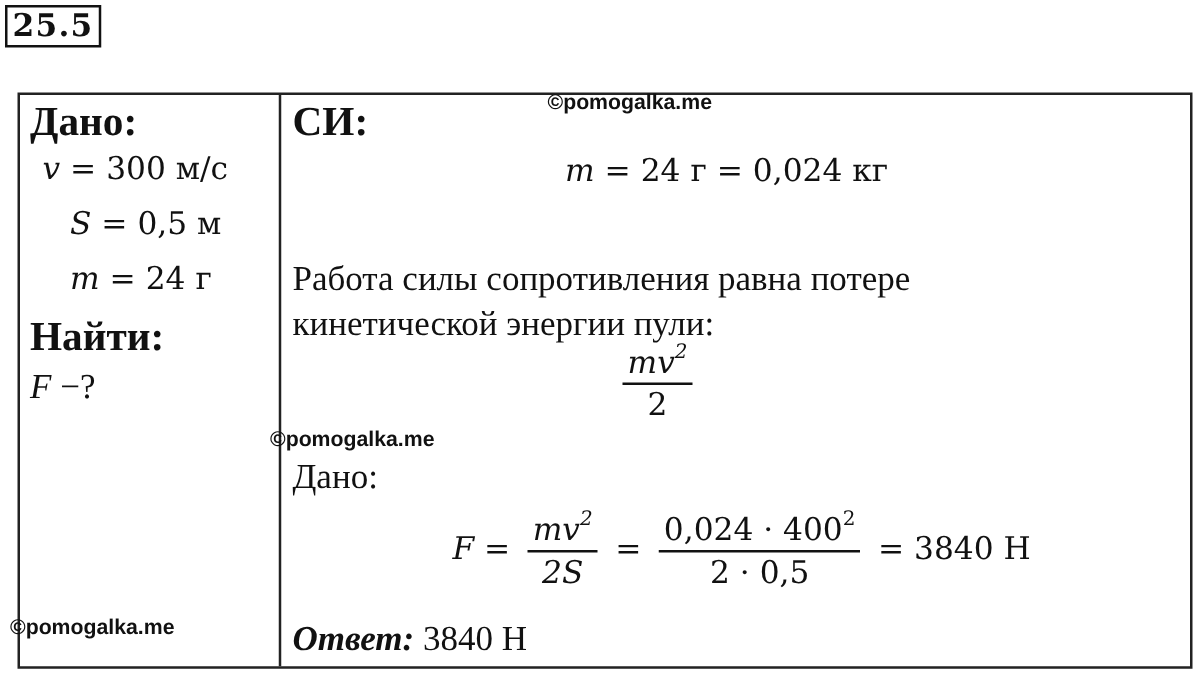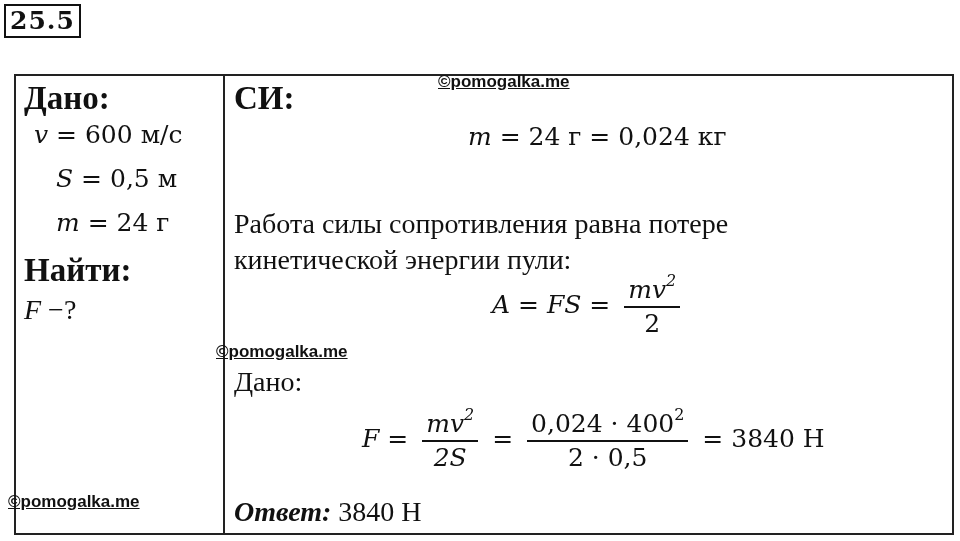--- a/index.html
+++ b/index.html
@@ -5,59 +5,59 @@
     html, body { margin: 0; padding: 0; background: #ffffff; }
     body { width: 960px; height: 541px; position: relative; overflow: hidden; color: #111; font-family: "Liberation Serif", serif; }
     .num-badge { position: absolute; left: 4px; top: 4px; border: 2px solid #111; padding: 0 4px; height: 30px; line-height: 30px; font-family: "DejaVu Serif", serif; font-weight: bold; font-size: 25px; letter-spacing: 1px; }
     .table { position: absolute; left: 14px; top: 74px; width: 940px; height: 461px; border: 2px solid #222; box-sizing: border-box; }
     .divider { position: absolute; left: 207px; top: 0; bottom: 0; border-left: 2px solid #222; }
     .abs { position: absolute; white-space: nowrap; }
     .head { font-weight: bold; font-size: 33px; }
     .math { font-family: "DejaVu Serif", serif; font-size: 25px; }
     .it { font-style: italic; }
     .txt { font-size: 28px; }
-    .wm { position: absolute; font-family: "Liberation Sans", sans-serif; font-weight: bold; font-size: 17px; color: #111; white-space: nowrap; text-decoration: underline; }
+    .wm { position: absolute; font-family: "Liberation Sans", sans-serif; font-weight: bold; font-size: 17px; color: #111; white-space: nowrap; }
     .frac { display: inline-flex; flex-direction: column; align-items: center; vertical-align: middle; margin: 0 6px; }
     .frac .n { padding: 0 4px 2px; border-bottom: 2px solid #111; line-height: 1.1; }
     .frac .d { padding: 2px 4px 0; line-height: 1.1; }
     sup { font-size: 16px; vertical-align: 12px; line-height: 0; }
     .ans-label { font-weight: bold; font-style: italic; font-size: 28px; }
   </style>
 </head>
 <body>
 
 <div class="num-badge">25.5</div>
 
 <div class="table">
   <div class="divider"></div>
 
   <div class="abs head" style="left:8px; top:4px;">Дано:</div>
   <div class="abs math" style="left:18px; top:44px;">
-    <span class="it">v</span><span> = 600 м/с</span>
+    <span class="it">v</span><span> = 300 м/с</span>
   </div>
   <div class="abs math" style="left:40px; top:88px;">
     <span class="it">S</span><span> = 0,5 м</span>
   </div>
   <div class="abs math" style="left:40px; top:132px;">
     <span class="it">m</span><span> = 24 г</span>
   </div>
   <div class="abs head" style="left:8px; top:176px;">Найти:</div>
   <div class="abs txt" style="left:8px; top:218px;">
     <span class="it">F</span><span> −?</span>
   </div>
 
   <div class="abs head" style="left:218px; top:4px;">СИ:</div>
-  <div class="abs math" style="left:436px; top:46px;margin-left:16px;">
+  <div class="abs math" style="left:436px; top:46px;">
     <span class="it">m</span><span> = 24 г = 0,024 кг</span>
   </div>
   <div class="abs txt" style="left:218px; top:132px;">Работа силы сопротивления равна потере</div>
   <div class="abs txt" style="left:218px; top:168px;">кинетической энергии пули:</div>
 
   <div class="abs math" style="left:476px; top:200px;">
-    <span class="it">A = FS = </span><span class="frac">
+    <span class="frac">
         <span class="n it"><span>mv</span><sup>2</sup></span>
         <span class="d">2</span>
       </span>
   </div>
 
   <div class="abs txt" style="left:218px; top:290px;">Дано:</div>
 
   <div class="abs math" style="left:346px; top:334px;">
     <span class="it">F = </span><span class="frac">
         <span class="n it"><span>mv</span><sup>2</sup></span>

